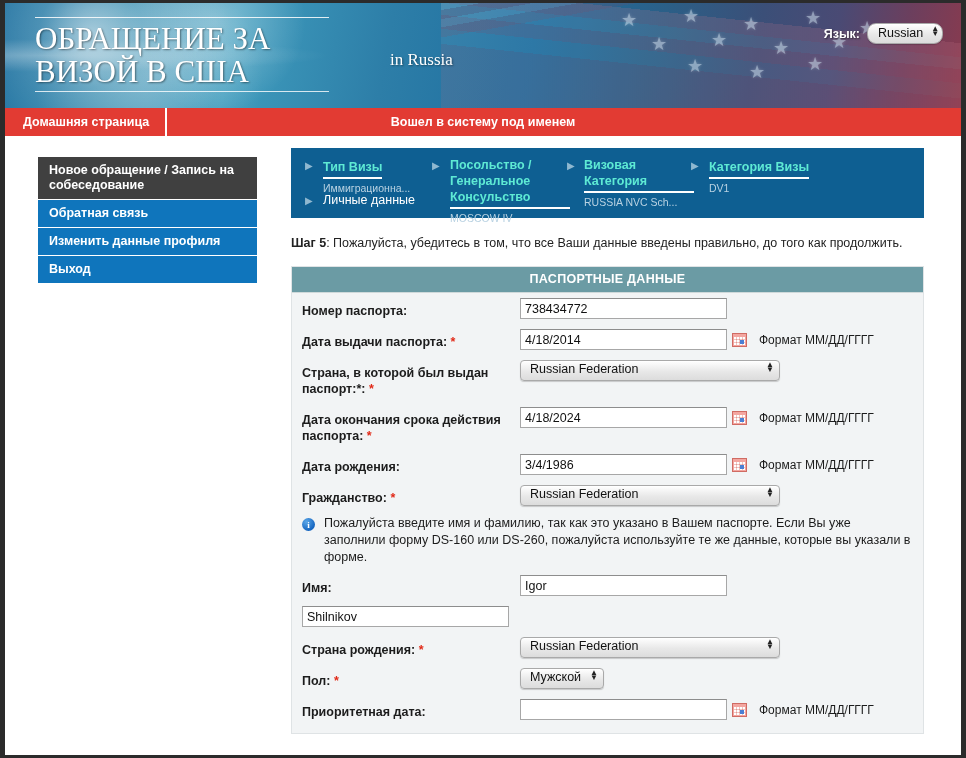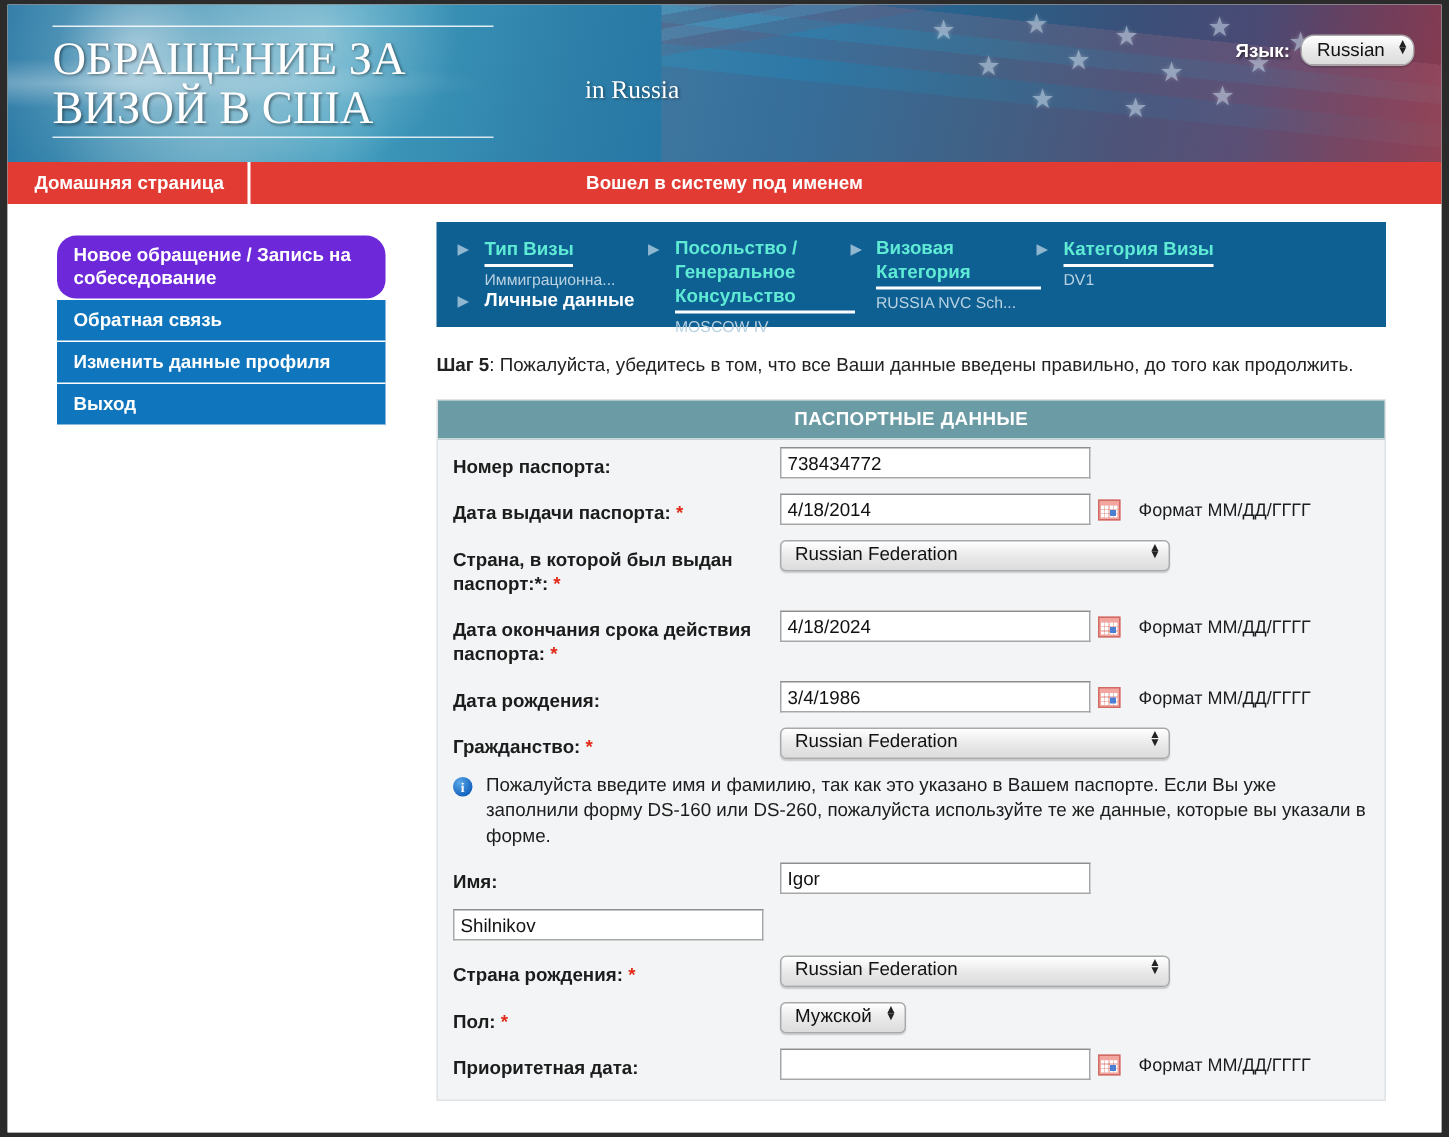--- a/index.html
+++ b/index.html
@@ -136,21 +136,21 @@
   .sidebar {
     position: absolute; left: 33px; top: 21px; width: 219px;
   }
   .side-item {
     color: #ffffff; font-weight: bold; font-size: 12.5px;
     padding: 6px 11px 6px 11px;
     background: #0f75bc;
     border-bottom: 1px solid #ffffff;
     line-height: 15px;
   }
-  .side-item.active { background: #6d28d9; border-radius: 13px; }
+  .side-item.active { background: #404040; }
 
   
   .main {
     position: absolute; left: 286px; top: 12px; width: 640px;
   }
 
   
   .steps {
     background: #0e5f92; color: #ffffff;
     width: 633px; height: 70px;
@@ -165,21 +165,21 @@
     font-size: 12.5px; font-weight: bold; color: #5eead4;
     border-bottom: 2px solid #ffffff;
     display: inline-block; padding-bottom: 2px;
     line-height: 16px;
   }
   .step-sub {
     font-size: 10.5px; color: #b9d2e2; margin-top: 3px; line-height: 13px;
   }
   .step-second {
     position: absolute; left: 32px; top: 45px;
-    font-size: 12.5px; font-weight: bold; color: #ffffff;
+    font-size: 12.5px; font-weight: normal; color: #ffffff;
   }
 
   
   .step-note {
     margin-top: 17px; font-size: 12.5px; color: #222;
     width: 620px; line-height: 17px;
   }
   .step-note b { font-weight: bold; }
 
   

